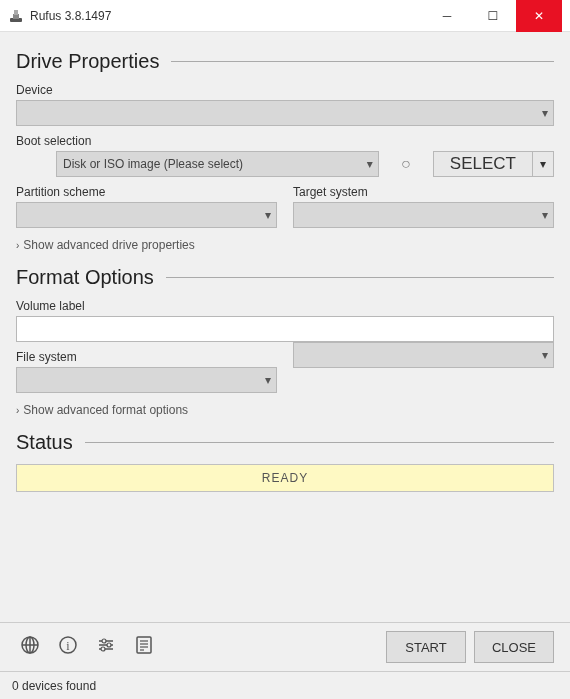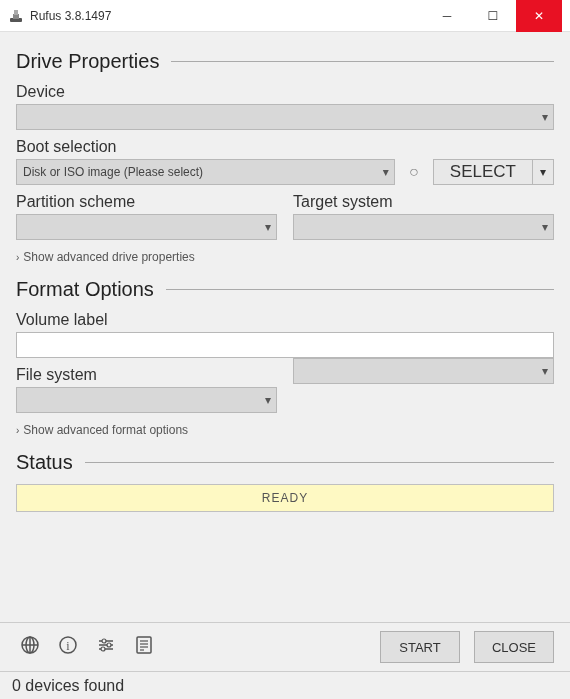--- a/index.html
+++ b/index.html
@@ -75,21 +75,21 @@
       margin-right: 12px;
     }
     .section-line {
       flex: 1;
       height: 1px;
       background: #aaa;
     }
 
     
     .field-label {
-      font-size: 16px;
+      font-size: 12px;
       color: #333;
       margin-bottom: 3px;
       margin-top: 8px;
     }
 
     
     .dropdown {
       width: 100%;
       height: 26px;
       background: #d8d8d8;
@@ -116,21 +116,22 @@
       transform: translateY(-50%);
       pointer-events: none;
       font-size: 12px;
       color: #555;
     }
 
     
     .boot-selection-row {
       display: flex;
       align-items: flex-end;
-      gap: 6px;
+      gap: 14px;
+      margin-left: 40px;
     }
     .boot-dropdown-wrapper {
       flex: 1;
       position: relative;
     }
     .boot-dropdown-wrapper::after {
       content: '▾';
       position: absolute;
       right: 6px;
       top: 50%;
@@ -266,21 +267,21 @@
       justify-content: center;
       cursor: pointer;
       color: #555;
       font-size: 16px;
       border: none;
       background: transparent;
       padding: 0;
     }
     .action-buttons {
       display: flex;
-      gap: 14px;
+      gap: 8px;
       border-radius: 10px;
     }
     .action-btn {
       height: 32px;
       min-width: 80px;
       padding: 0 16px;
       background: #e0e0e0;
       border: 1px solid #b0b0b0;
       font-size: 13px;
       color: #333;
@@ -296,21 +297,21 @@
       position: absolute;
       bottom: 0;
       left: 0;
       right: 0;
       height: 28px;
       background: #f0f0f0;
       border-top: 1px solid #ccc;
       display: flex;
       align-items: center;
       padding: 0 12px;
-      font-size: 16px;
+      font-size: 12px;
       color: #333;
     }
   </style>
 </head>
 <body>
 
 <div class="titlebar">
   <div class="titlebar-icon">
     <svg width="16" height="16" viewBox="0 0 16 16">
         <rect x="2" y="10" width="12" height="4" rx="1" fill="#555"></rect>

